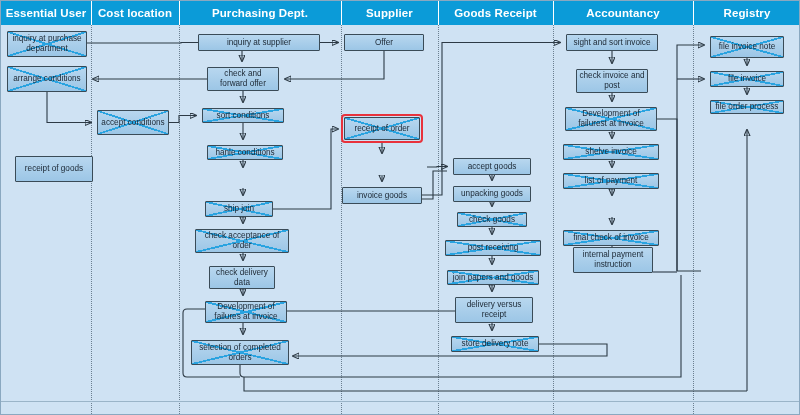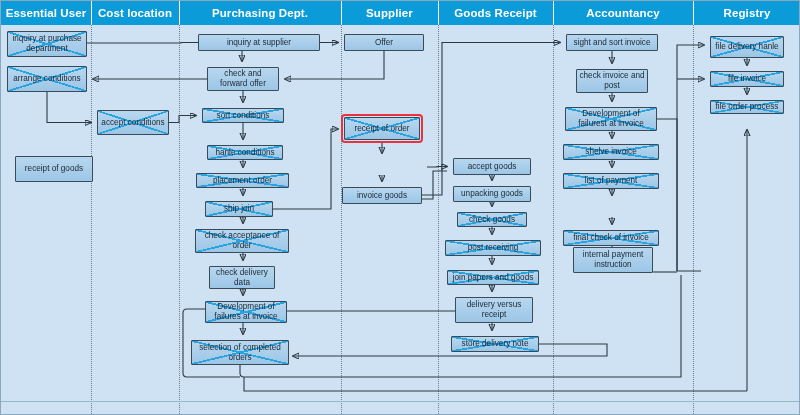--- a/index.html
+++ b/index.html
@@ -261,23 +261,20 @@
     </div>
   <div class="node" style="left:206px;top:66px;width:72px;height:24px">
       <span class="lbl">check and forward offer</span>
     </div>
   <div class="node crossed" style="left:201px;top:107px;width:82px;height:15px">
       <span class="lbl">sort conditions</span>
     </div>
   <div class="node crossed" style="left:206px;top:144px;width:76px;height:15px">
       <span class="lbl">hanle conditions</span>
     </div>
-  <div class="node crossed" style="left:195px;top:172px;width:93px;height:15px">
-      <span class="lbl">placement order</span>
-    </div>
   <div class="node crossed" style="left:204px;top:200px;width:68px;height:16px">
       <span class="lbl">ship join</span>
     </div>
   <div class="node crossed" style="left:194px;top:228px;width:94px;height:24px">
       <span class="lbl">check acceptance of order</span>
     </div>
   <div class="node" style="left:208px;top:265px;width:66px;height:23px">
       <span class="lbl">check delivery data</span>
     </div>
   <div class="node crossed" style="left:204px;top:300px;width:82px;height:22px">
@@ -335,21 +332,21 @@
       <span class="lbl">list of payment</span>
     </div>
   <div class="node crossed" style="left:562px;top:229px;width:96px;height:16px">
       <span class="lbl">final check of invoice</span>
     </div>
   <div class="node" style="left:572px;top:246px;width:80px;height:26px">
       <span class="lbl">internal payment instruction</span>
     </div>
 
   <div class="node crossed" style="left:709px;top:35px;width:74px;height:22px">
-      <span class="lbl">file delivery hanle</span>
+      <span class="lbl">file invoice note</span>
     </div>
   <div class="node crossed" style="left:709px;top:70px;width:74px;height:16px">
       <span class="lbl">file invoice</span>
     </div>
   <div class="node crossed" style="left:709px;top:99px;width:74px;height:14px">
       <span class="lbl">file order process</span>
     </div>
 
 </div>
 

